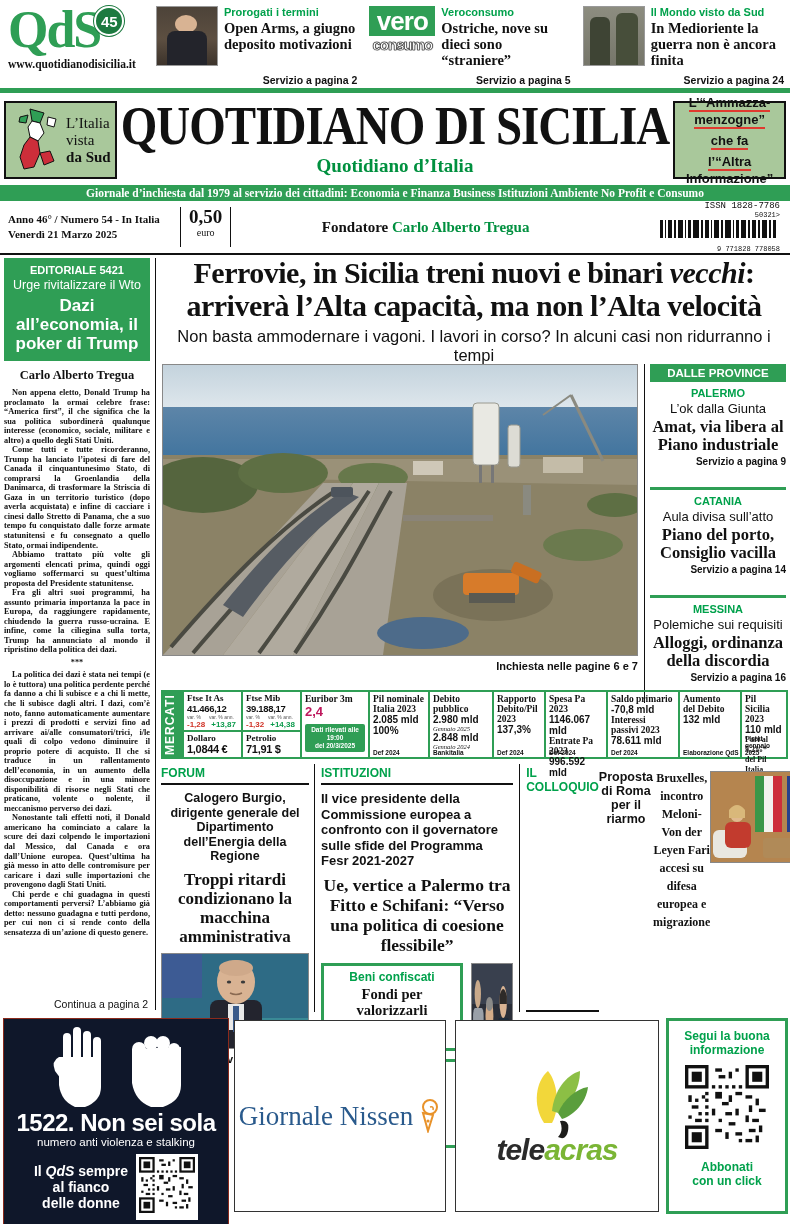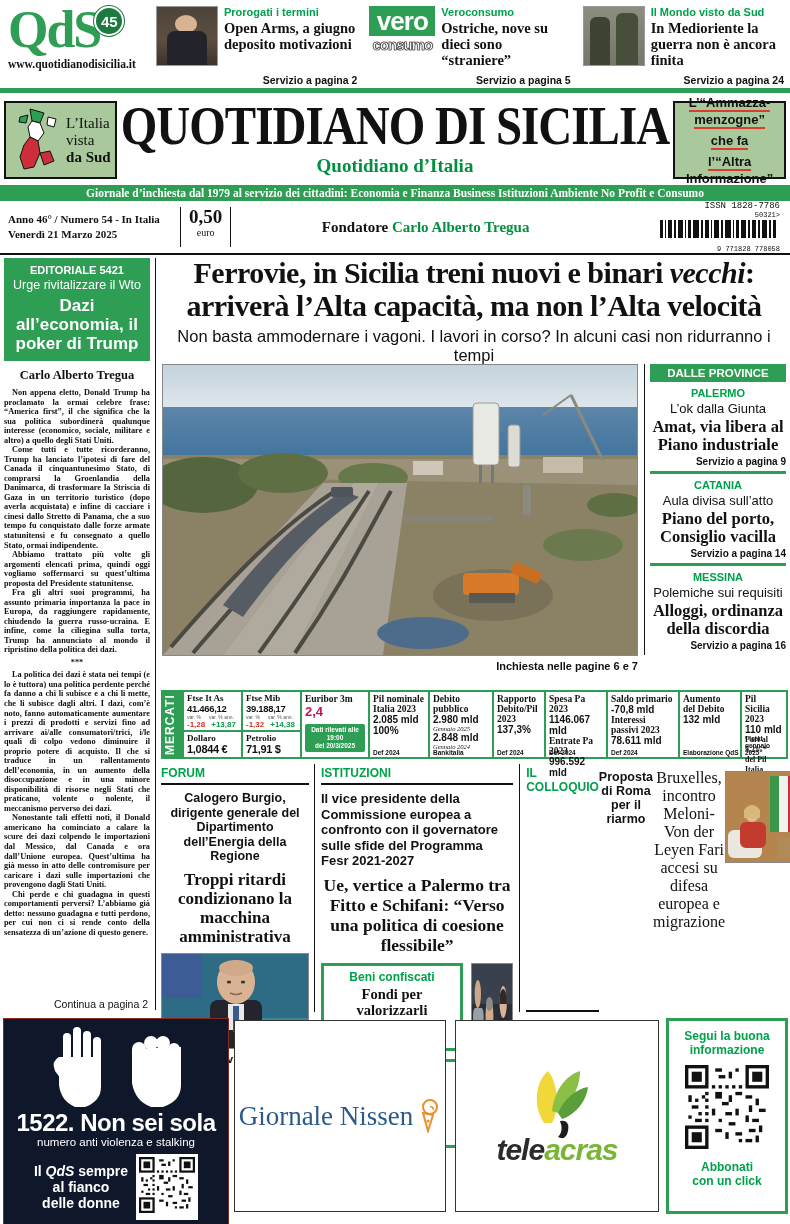--- a/index.html
+++ b/index.html
@@ -67,21 +67,21 @@
   .edit-sep { text-align:center; font-weight:bold; padding:3px 0; }
   .edit-continua { text-align:right; font-family:"Liberation Sans",sans-serif; font-size:10.5px; padding:3px 2px 0 0; }
   
   .lead-head { position:absolute; top:256px; left:160px; width:628px; text-align:center; }
   .lead-title { font-weight:bold; font-size:30px; line-height:33px; letter-spacing:-0.5px; }
   .lead-sub { font-family:"Liberation Sans",sans-serif; font-size:16.5px; margin-top:5px; }
   .lead-photo { position:absolute; top:364px; left:162px; width:476px; height:292px; border:1px solid #888; }
   .lead-caption { position:absolute; top:660px; left:162px; width:476px; text-align:right; font-family:"Liberation Sans",sans-serif; font-weight:bold; font-size:11px; }
   .prov-col { position:absolute; top:364px; left:646px; width:142px; border-left:1.5px solid #111; padding-left:5px; left:644px; }
   .prov-header { background:#2f9e55; color:#fff; font-family:"Liberation Sans",sans-serif; font-weight:bold; font-size:11.5px; text-align:center; padding:3px 0; }
-  .prov-item { padding:5px 0 4px; border-bottom:3px solid #2f9e55; text-align:center; }
+  .prov-item { padding:5px 0 20px; border-bottom:3px solid #2f9e55; text-align:center; }
   .prov-item:last-child { border-bottom:none; }
   .prov-city { color:#00a14b; font-family:"Liberation Sans",sans-serif; font-weight:bold; font-size:11px; }
   .prov-kicker { font-family:"Liberation Sans",sans-serif; font-size:13px; margin-top:2px; }
   .prov-title { font-weight:bold; font-size:16.5px; line-height:18px; margin-top:2px; }
   .prov-page { text-align:right; font-family:"Liberation Sans",sans-serif; font-weight:bold; font-size:10px; margin-top:2px; }
   
   .markets { position:absolute; top:690px; left:161px; width:627px; height:69px; border:2.5px solid #2f9e55; display:flex; font-family:"Liberation Sans",sans-serif; }
   .m-label { background:#2f9e55; color:#fff; width:19px; writing-mode:vertical-rl; transform:rotate(180deg); text-align:center; font-weight:bold; font-size:12px; letter-spacing:1px; }
   .m-ftse-grid { width:118px; display:grid; grid-template-columns:1fr 1fr; grid-template-rows:38px 1fr; }
   .m-fcell { border-left:2px solid #2f9e55; padding:1px 3px; }
@@ -112,21 +112,21 @@
   .ist-row { display:flex; gap:8px; margin-top:8px; flex:1; }
   .ist-boxes { width:142px; display:flex; flex-direction:column; gap:8px; }
   .green-box { border:3px solid #2f9e55; text-align:center; padding:4px 2px; flex:1; }
   .gb-kicker { color:#00a14b; font-family:"Liberation Sans",sans-serif; font-weight:bold; font-size:12px; }
   .gb-title { font-weight:bold; font-size:14.5px; line-height:16px; margin-top:2px;font-family:Liberation Serif, serif; }
   .gb-page { font-family:"Liberation Sans",sans-serif; font-weight:bold; font-size:10.5px; margin-top:2px; }
   .ist-photo { flex:1; border:1px solid #888; height:128px; }
   .ist-caption { text-align:right; font-family:"Liberation Sans",sans-serif; font-weight:bold; font-size:11px; margin:3px 0 2px; }
   .coll-col { flex:1; padding-left:6px; display:flex; flex-direction:row; }
   .coll-kicker { font-family:"Liberation Sans",sans-serif; font-weight:bold; font-size:12.5px; text-align:center; margin-top:6px; }
-  .coll-title { font-weight:normal; font-size:16px; line-height:18px; text-align:center; margin-top:5px; }
+  .coll-title { font-weight:bold; font-size:12px; line-height:18px; text-align:center; margin-top:5px; }
   .coll-photo { width:144px; height:92px; border:1px solid #888; margin:7px auto 0; }
   .coll-page { text-align:right; font-family:"Liberation Sans",sans-serif; font-weight:bold; font-size:11px; margin-top:4px; }
   
   .bottom { position:absolute; top:1018px; left:0; width:790px; height:200px; }
   .ad-1522 { position:absolute; left:3px; top:0; width:226px; height:251px; background:#0f172a; border:1px solid #8a2a1c; color:#fff; text-align:center; font-family:"Liberation Sans",sans-serif; overflow:hidden; }
   .hands { display:flex; justify-content:center; gap:14px; margin-top:8px; height:84px; }
   .v-title { font-weight:bold; font-size:24px; line-height:24px; letter-spacing:-0.5px; }
   .v-sub { font-size:11.5px; margin-top:1px; }
   .v-bottom { display:flex; align-items:center; justify-content:center; gap:8px; margin-top:6px; }
   .v-lines { font-weight:bold; font-size:14px; line-height:16px; text-align:center; }

